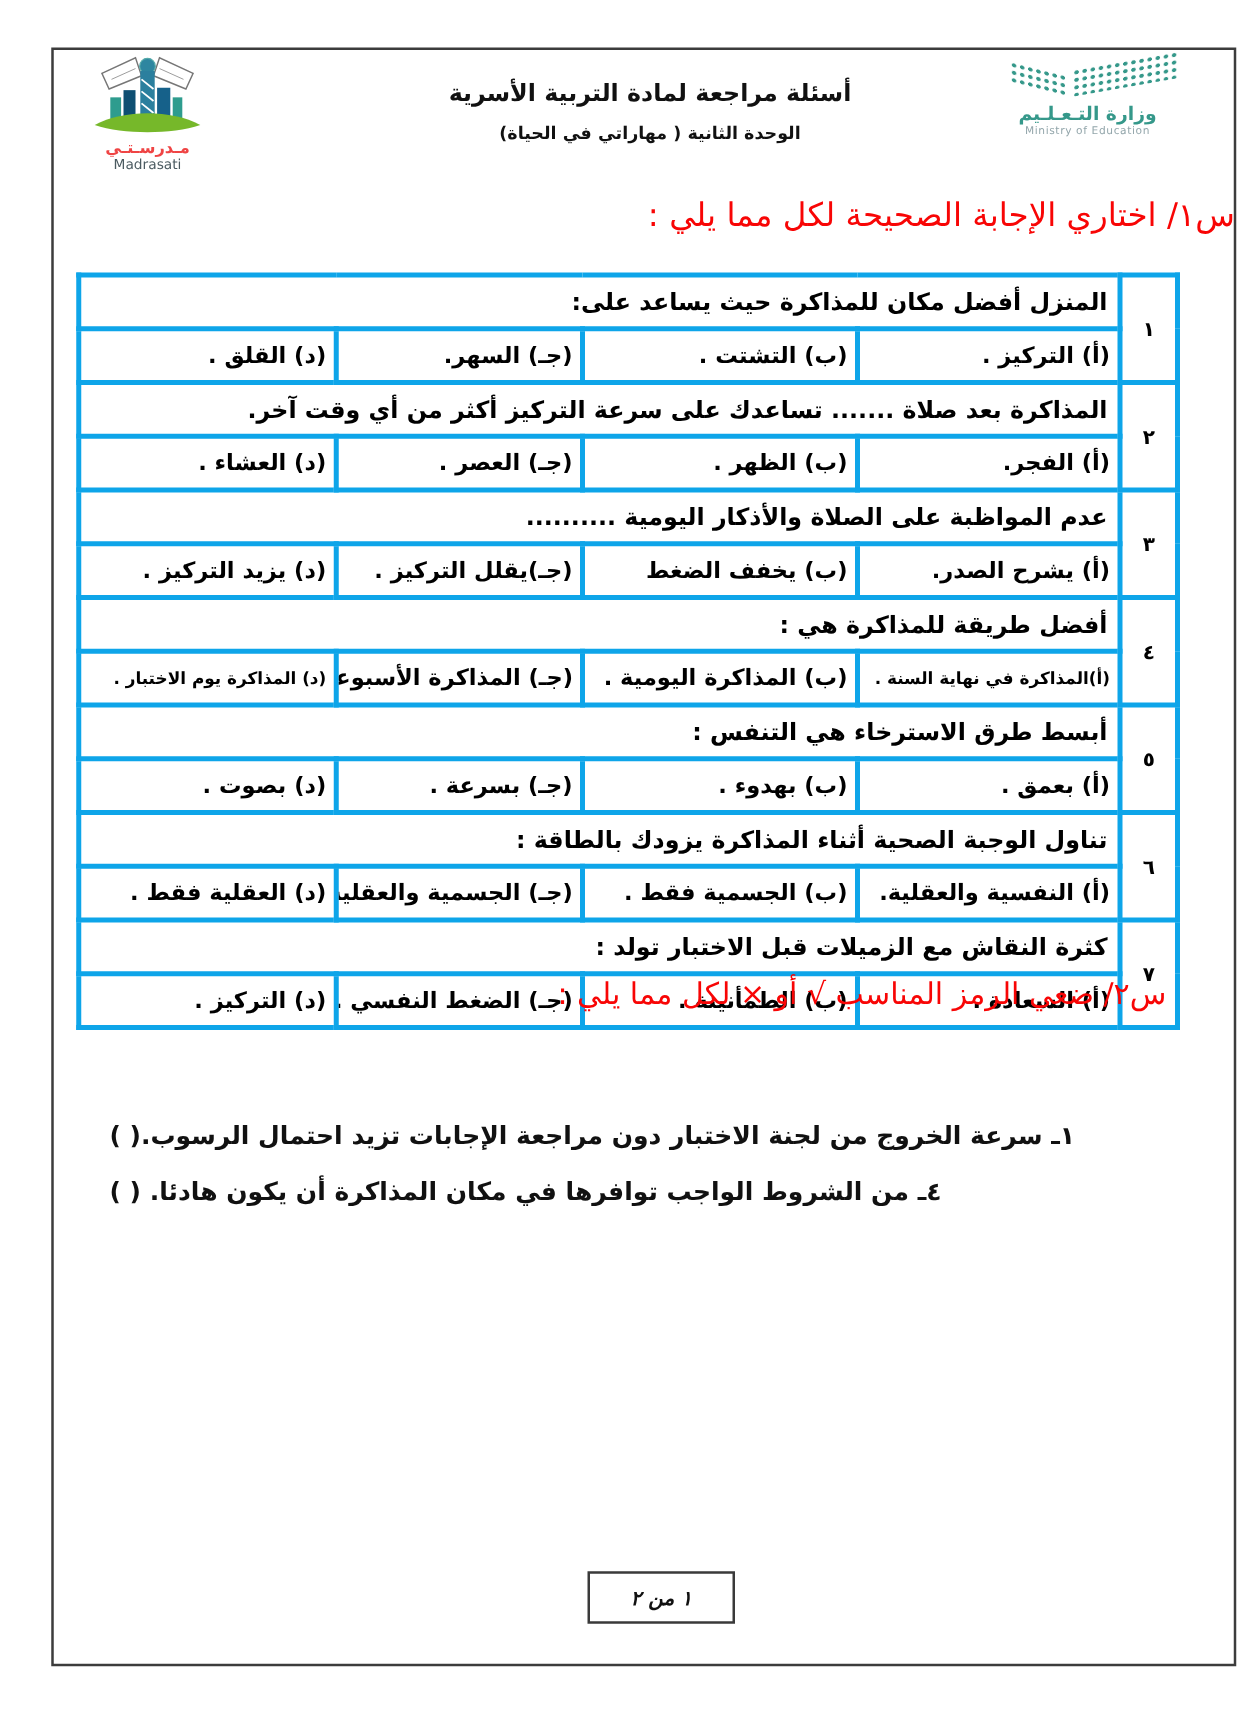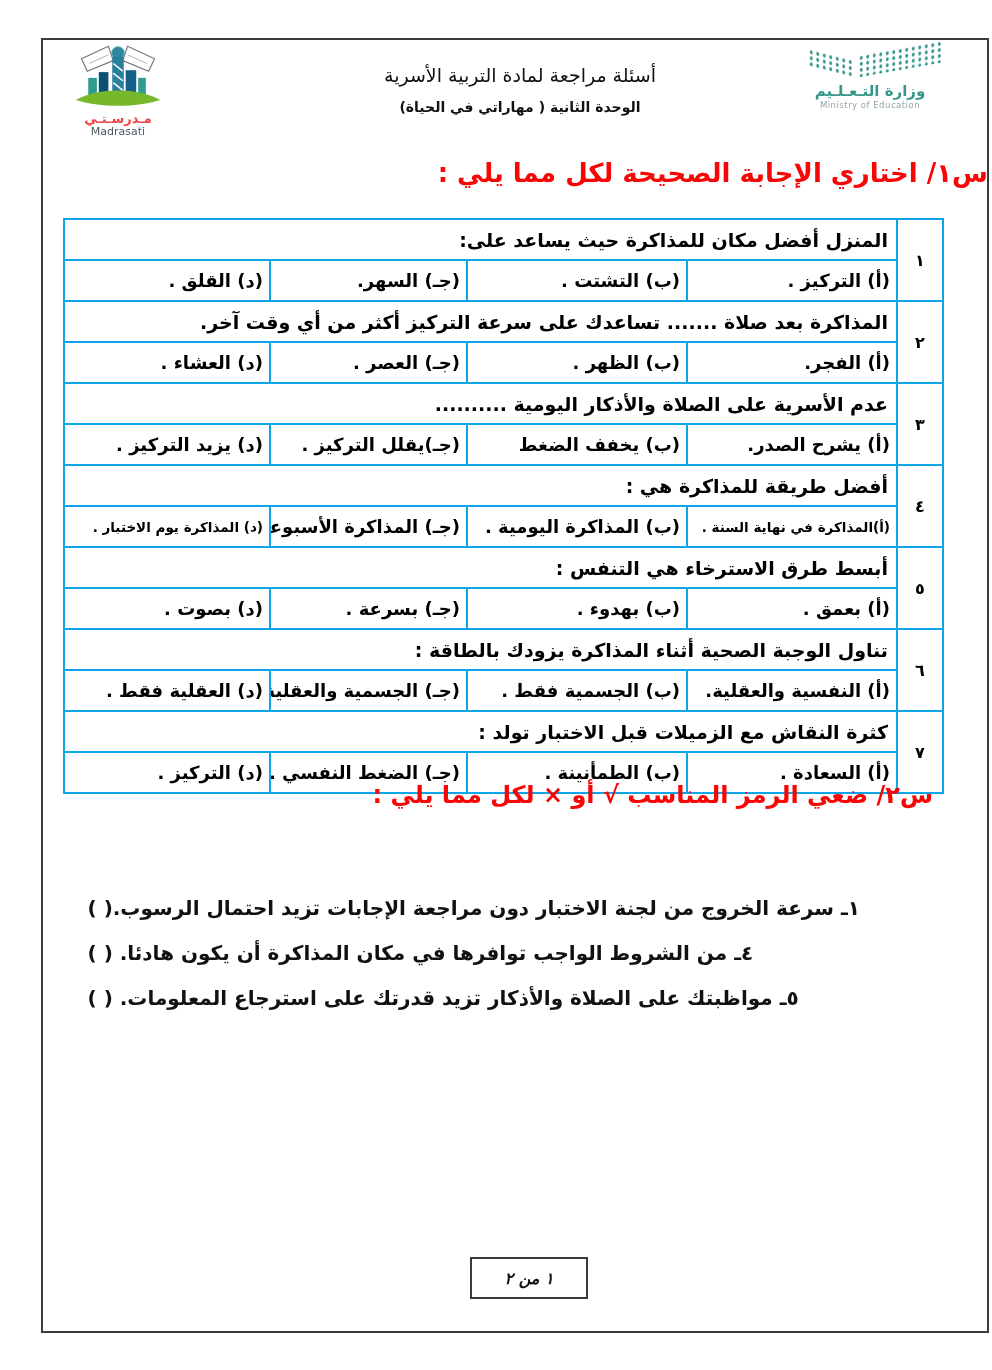--- a/index.html
+++ b/index.html
@@ -14,32 +14,32 @@
   .madrasati .en{font-size:11px;color:#4a5a60;line-height:13px;}
   .ministry{position:absolute;right:38px;top:46px;width:168px;text-align:center;}
   .ministry .wings{position:relative;height:36px;}
   .wing{position:absolute;background-image:radial-gradient(circle,#35988a 1.5px,rgba(53,152,138,0) 1.9px);
         background-size:6.5px 6px;}
   .wing.l{left:22px;top:8px;width:44px;height:18px;transform:skewY(14deg);}
   .wing.r{left:72px;top:2px;width:84px;height:22px;transform:skewY(-10deg);}
   .ministry .ar{font-size:15px;font-weight:bold;color:#35988a;line-height:18px;}
   .ministry .en{font-size:8.5px;color:#93a6ab;letter-spacing:.5px;line-height:11px;}
   .titles{position:absolute;left:295px;top:64px;width:450px;text-align:center;direction:rtl;}
-  .titles .t1{font-size:19px;font-weight:normal;color:#111;}
+  .titles .t1{font-size:19px;font-weight:bold;color:#111;}
   .titles .t2{font-size:14px;font-weight:bold;color:#111;margin-top:13px;}
 
   
-  .h-red{position:absolute;direction:rtl;text-align:left;font-weight:bold;color:#f80505;white-space:nowrap;}
+  .h-red{position:absolute;direction:rtl;text-align:left;font-weight:normal;color:#f80505;white-space:nowrap;}
   .h1{top:158px;right:4px;font-size:26px;}
   .h2{top:781px;right:59px;font-size:24px;}
 
   
   table.qs{position:absolute;top:218px;right:48px;width:879px;border-collapse:collapse;
            table-layout:fixed;direction:rtl;}
-  table.qs td{border:2px solid #0ea5e9;overflow:hidden;}
+  table.qs td{border:4px solid #0ea5e9;overflow:hidden;}
   td.num{text-align:center;font-size:16px;font-weight:bold;vertical-align:middle;}
   td.qt{height:37px;font-size:19px;font-weight:bold;text-align:right;padding:1px 8px 1px 4px;white-space:nowrap;}
   td.opt{height:37px;font-size:18px;font-weight:bold;text-align:right;padding:1px 6px 1px 2px;white-space:nowrap;}
   td.opt.small{font-size:13.5px;}
 
   
   .stmts{position:absolute;top:886px;right:132px;direction:rtl;text-align:left;}
   .stmt{font-size:20px;font-weight:bold;color:#111;line-height:45px;white-space:nowrap;}
 
   
@@ -114,21 +114,21 @@
           <td class="qt" colspan="4">المذاكرة بعد صلاة ....... تساعدك على سرعة التركيز أكثر من أي وقت آخر.</td>
         </tr>
         <tr>
           <td class="opt">(أ) الفجر.</td>
           <td class="opt">(ب) الظهر .</td>
           <td class="opt">(جـ) العصر .</td>
           <td class="opt">(د) العشاء .</td>
         </tr>
         <tr>
           <td class="num" rowspan="2">٣</td>
-          <td class="qt" colspan="4">عدم الأسرية على الصلاة والأذكار اليومية ..........</td>
+          <td class="qt" colspan="4">عدم المواظبة على الصلاة والأذكار اليومية ..........</td>
         </tr>
         <tr>
           <td class="opt">(أ) يشرح الصدر.</td>
           <td class="opt">(ب) يخفف الضغط</td>
           <td class="opt">(جـ)يقلل التركيز .</td>
           <td class="opt">(د) يزيد التركيز .</td>
         </tr>
         <tr>
           <td class="num" rowspan="2">٤</td>
           <td class="qt" colspan="4">أفضل طريقة للمذاكرة هي :</td>
@@ -170,19 +170,18 @@
           <td class="opt">(د) التركيز .</td>
         </tr>
       </tbody>
   </table>
 
   <div class="h-red h2">س٢/ ضعي الرمز المناسب √ أو  ×   لكل مما يلي :</div>
 
   <div class="stmts">
     <div class="stmt">١ـ سرعة الخروج من لجنة الاختبار دون مراجعة الإجابات تزيد احتمال الرسوب.(  )</div>
     <div class="stmt">٤ـ من الشروط الواجب توافرها في مكان المذاكرة أن يكون هادئا.  (   )</div>
-    <div class="stmt">٥ـ مواظبتك على الصلاة والأذكار تزيد قدرتك على استرجاع المعلومات.  (    )</div>
   </div>
 
   <div class="pagebox">
     <span>١ من ٢</span>
   </div>
 </div>
 
 </body></html>

